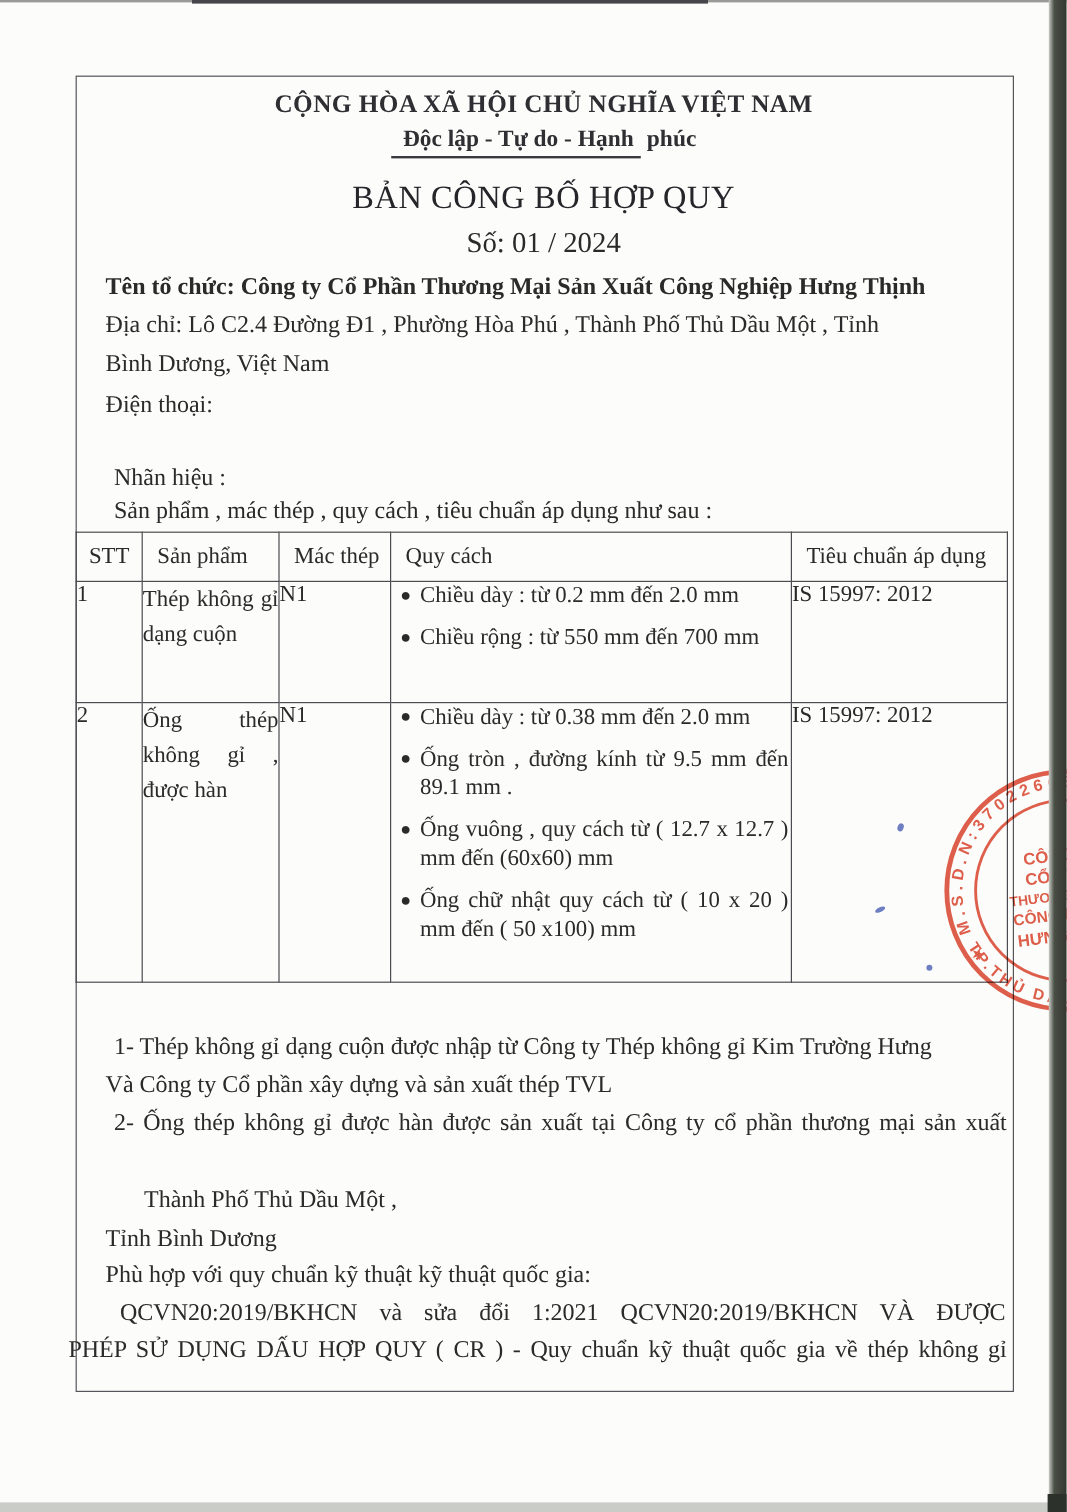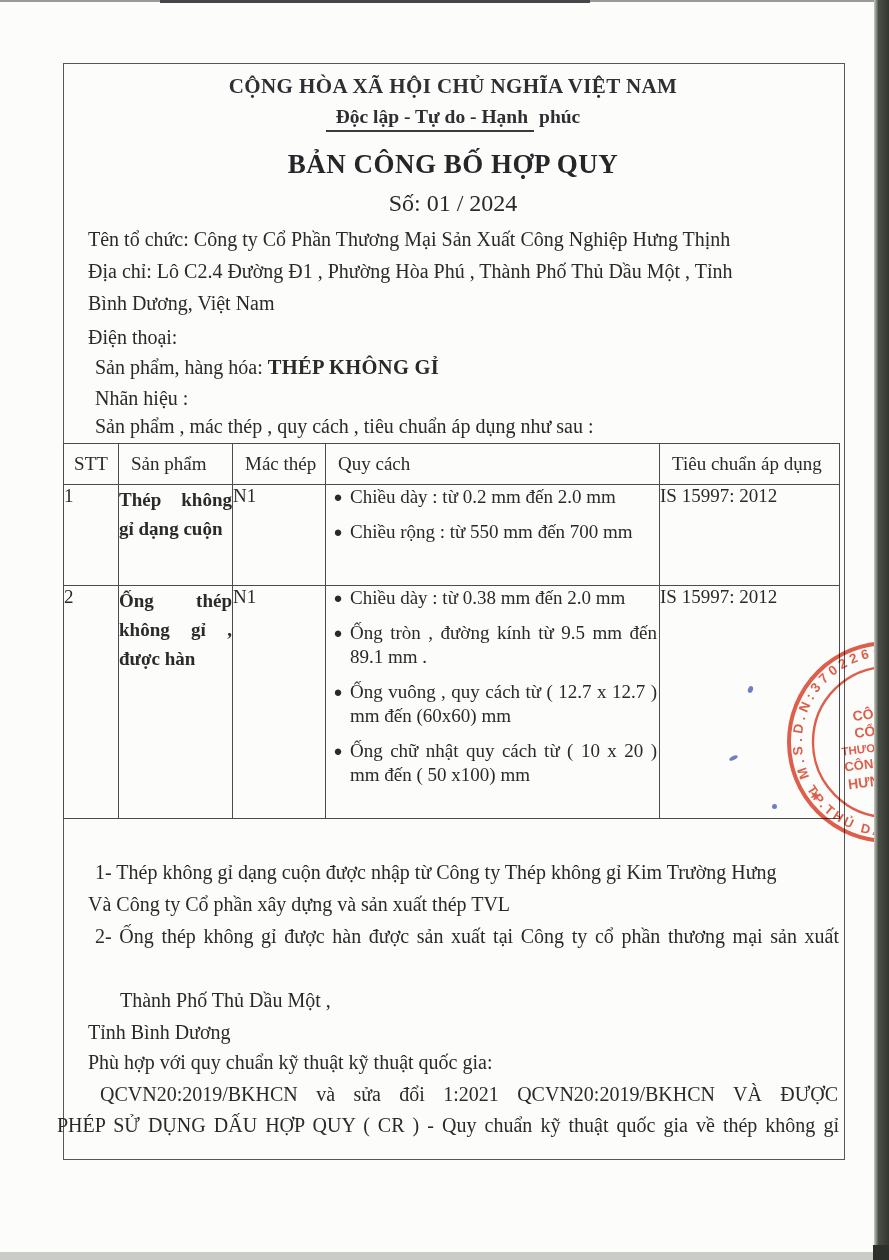--- a/index.html
+++ b/index.html
@@ -20,46 +20,46 @@
   
   .frame{left:63px;top:63px;width:780px;height:1095px;border:1.6px solid #55555a;}
   
   .h-national{left:63px;top:74px;width:780px;text-align:center;
     font-size:21px;font-weight:bold;letter-spacing:.4px;color:#2f2f33;}
   .h-motto{left:63px;top:106px;width:780px;text-align:center;
     font-size:19.5px;font-weight:bold;color:#2f2f33;}
   .h-motto .u{border-bottom:2.2px solid #3a3a3e;padding:0 6px 3px 10px;}
   .h-motto .rest{margin-left:5px;}
   .h-title{left:63px;top:149px;width:780px;text-align:center;
-    font-size:27px;font-weight:bold;letter-spacing:.5px;color:#26262a;}
+    font-size:27px;font-weight:normal;letter-spacing:.5px;color:#26262a;}
   .h-number{left:63px;top:190px;width:780px;text-align:center;font-size:24px;}
   
   .line{font-size:20px;white-space:nowrap;}
-  .l-org{left:88px;top:228px;}
+  .l-org{left:88px;top:228px;font-weight:bold;}
   .l-addr1{left:88px;top:260px;}
   .l-addr2{left:88px;top:292px;}
   .l-phone{left:88px;top:326px;}
   .l-prod{left:95px;top:356px;}
   .l-prod b{font-size:20.5px;letter-spacing:.3px;}
   .l-brand{left:95px;top:387px;}
   .l-intro{left:95px;top:415px;}
   
   .tbl-wrap{left:63px;top:443px;width:776px;}
   table.spec{border-collapse:collapse;width:776px;table-layout:fixed;font-size:19px;}
   table.spec td,table.spec th{border:1.7px solid #4c4c50;vertical-align:top;
     font-weight:normal;text-align:left;padding:0;overflow:hidden;}
   col.c-stt{width:55px;}col.c-sp{width:114px;}col.c-mt{width:93px;}
   col.c-qc{width:334px;}col.c-tc{width:180px;}
   tr.hdr{height:41px;}
   tr.hdr th{vertical-align:middle;padding-left:12px;}
   tr.hdr th.center{text-align:center;padding-left:0;}
   tr.r1{height:101px;} tr.r2{height:233px;}
   td.stt{text-align:center;padding-top:11px;}
   td.sp{padding:11px 10px 0 12px;}
-  td.sp .jt{text-align:justify;text-align-last:left;line-height:29px;font-weight:bold;}
+  td.sp .jt{text-align:justify;text-align-last:left;line-height:29px;}
   td.mt{text-align:center;padding-top:11px;}
   td.qc{padding:11px 12px 0 14px;}
   .bullet-item{display:flex;margin-bottom:11px;}
   .bullet-dot{width:24px;flex:0 0 24px;text-align:center;font-size:15px;line-height:24px;}
   .bullet-text{flex:1;text-align:justify;text-align-last:left;line-height:24px;padding-right:2px;}
   td.tc{padding:11px 6px 0 12px;}
   
   .note{font-size:20px;white-space:nowrap;}
   .n1{left:95px;top:861px;}
   .n2{left:88px;top:893px;}
@@ -95,21 +95,20 @@
     <span class="u">Độc lập - Tự do - Hạnh</span><span class="rest">phúc</span>
   </div>
 
   <div class="abs h-title">BẢN CÔNG BỐ HỢP QUY</div>
   <div class="abs h-number">Số: 01 / 2024</div>
 
   <div class="abs line l-org">Tên tổ chức: Công ty Cổ Phần Thương Mại Sản Xuất Công Nghiệp Hưng Thịnh</div>
   <div class="abs line l-addr1">Địa chỉ: Lô C2.4 Đường Đ1 , Phường Hòa Phú , Thành Phố Thủ Dầu Một , Tỉnh</div>
   <div class="abs line l-addr2">Bình Dương, Việt Nam</div>
   <div class="abs line l-phone">Điện thoại:</div>
-  <div class="abs line l-prod"><span>Sản phẩm, hàng hóa: </span><b>THÉP KHÔNG GỈ</b></div>
   <div class="abs line l-brand">Nhãn hiệu :</div>
   <div class="abs line l-intro">Sản phẩm , mác thép , quy cách , tiêu chuẩn áp dụng như sau :</div>
 
   <div class="abs tbl-wrap">
     <table class="spec">
       <colgroup>
         <col class="c-stt">
           <col class="c-sp">
           <col class="c-mt">
           <col class="c-qc">

